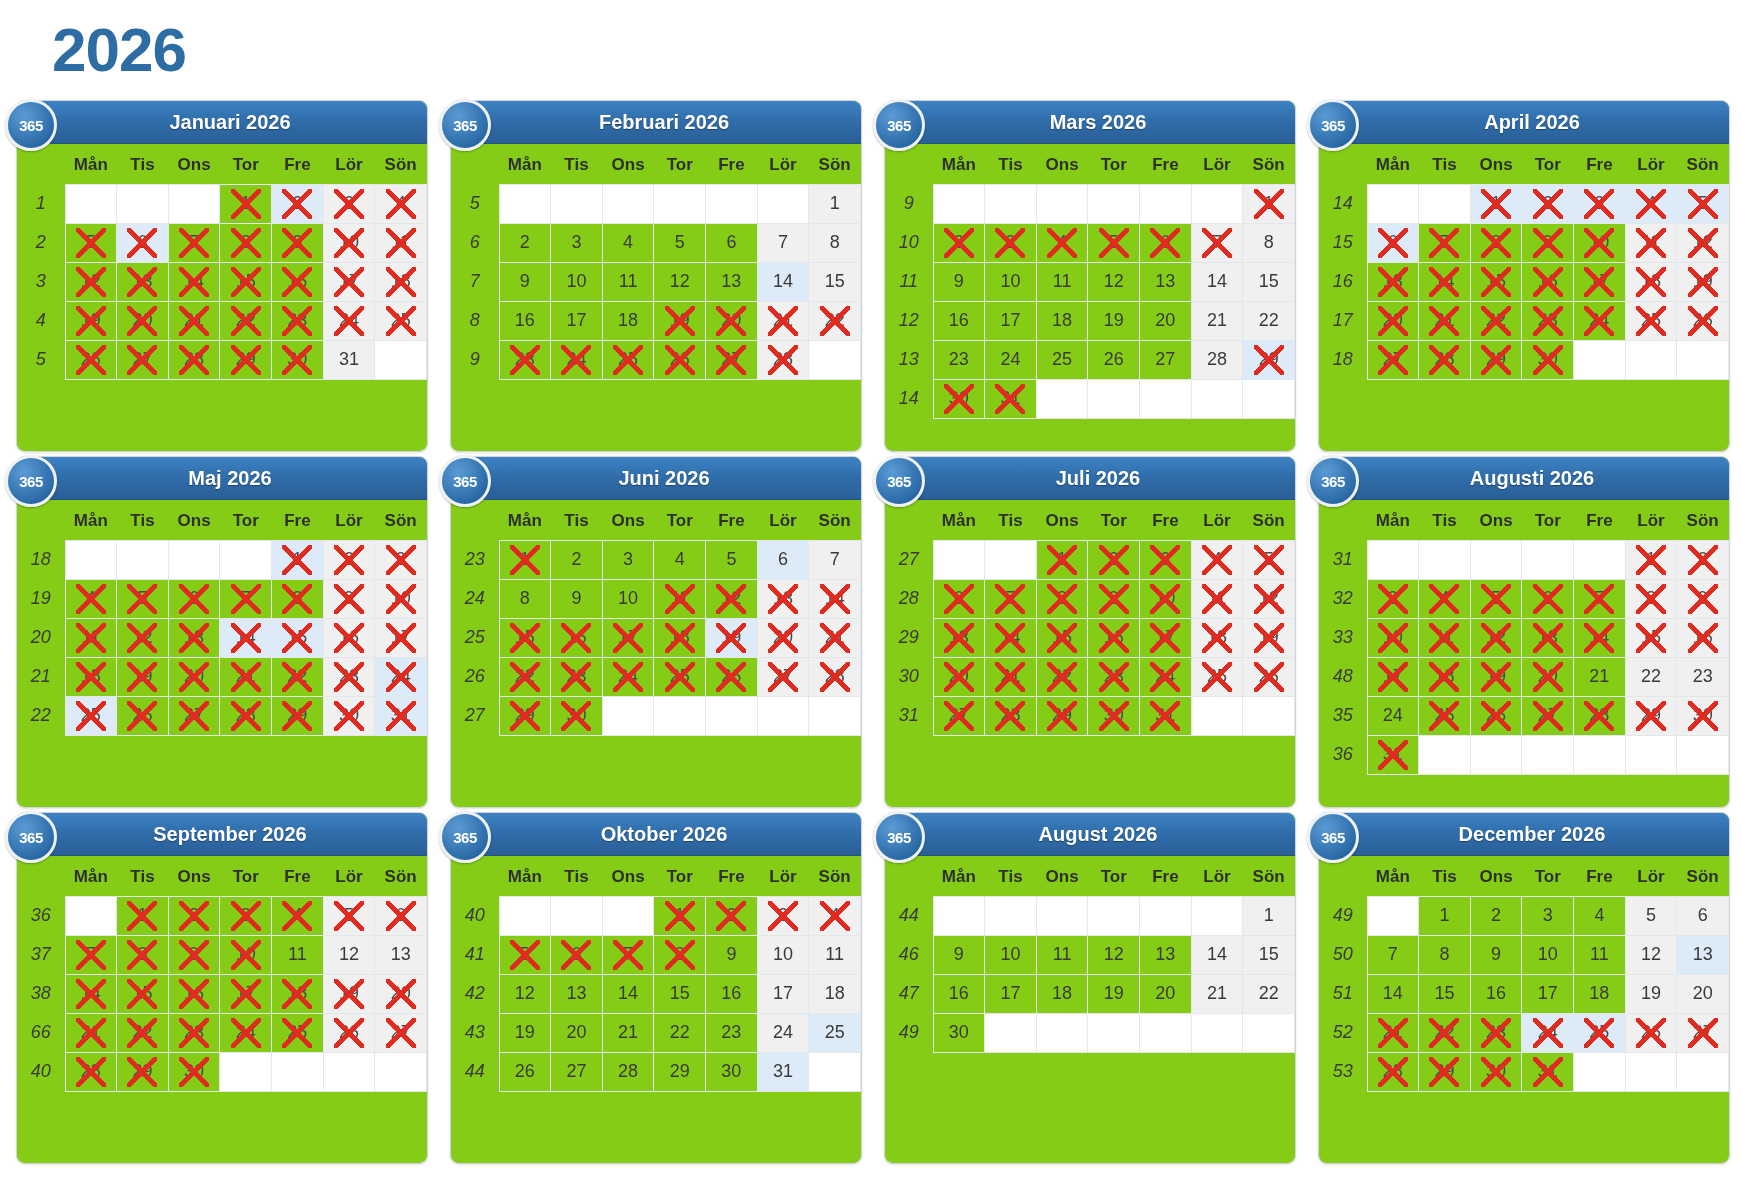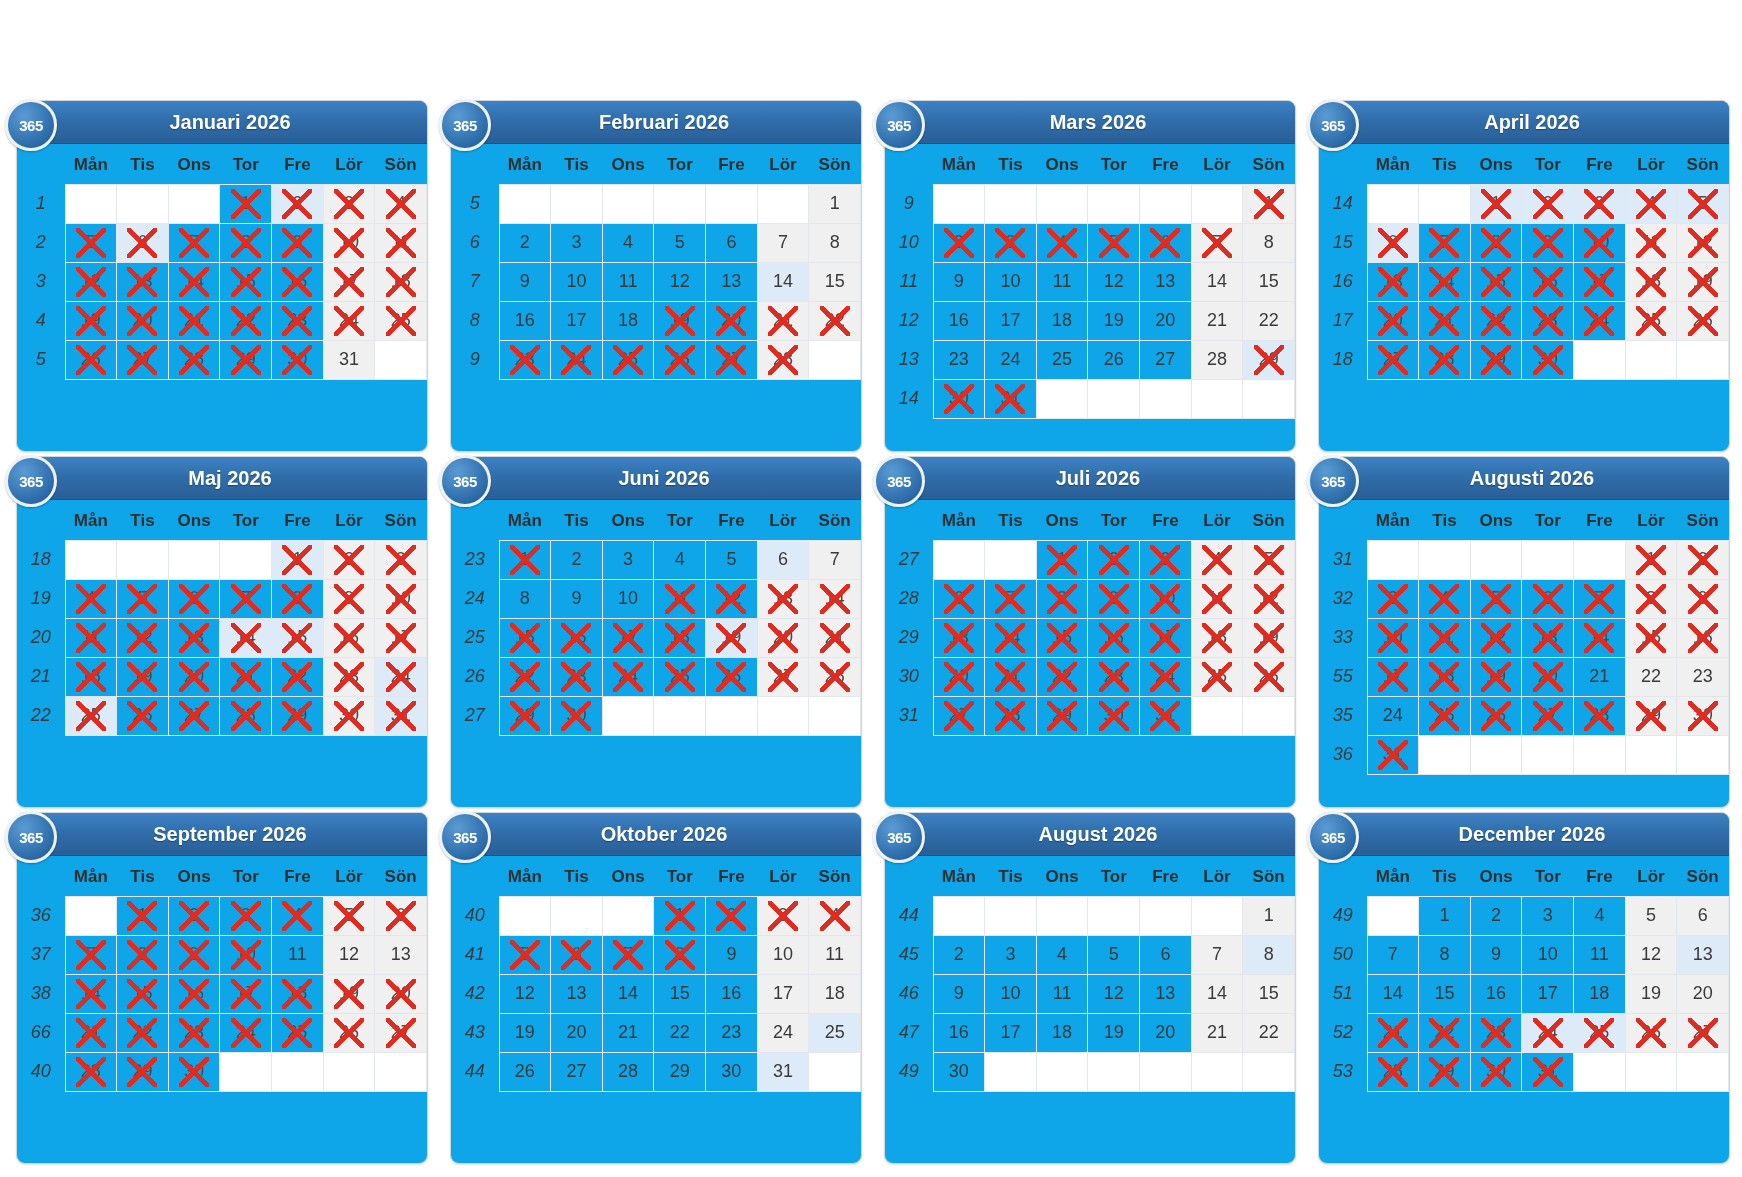--- a/index.html
+++ b/index.html
@@ -24,21 +24,21 @@
     grid-template-columns:repeat(4, 424px);
     grid-template-rows:repeat(3, 352px);
     column-gap:10px;row-gap:4px;
   }
 
   .month{
     position:relative;
     width:410px;
     border:1px solid #cfd6dc;
     border-radius:9px;
-    background:#0ea5e9;
+    background:#84cc16;
     box-shadow:0 1px 2px rgba(0,0,0,0.12);
     overflow:visible;
   }
 
   .month-header{
     height:42px;
     border-radius:8px 8px 0 0;
     background:linear-gradient(to bottom,#3d82c4 0%,#2f6ca8 50%,#2a5f97 100%);
     border-bottom:1px solid #24537f;
     display:flex;align-items:center;justify-content:center;
@@ -95,20 +95,21 @@
     background:
       linear-gradient(to bottom right,transparent 44%,#e02b20 44%,#e02b20 56%,transparent 56%),
       linear-gradient(to bottom left,transparent 44%,#e02b20 44%,#e02b20 56%,transparent 56%);
     z-index:2;
   }
 </style>
 </head>
 <body>
 
 <div id="page">
+  <div id="year-title">2026</div>
   <div id="grid">
       <div class="month">
         <div class="month-header">
           <div class="badge">365</div>
           <div class="month-title">Januari 2026</div>
         </div>
         <table class="cal">
           <thead>
             <tr>
               <th class="wk wkhead"></th>
@@ -660,21 +661,21 @@
               <td class="wk">33</td>
               <td class="day x"><span class="num">10</span></td>
               <td class="day x"><span class="num">11</span></td>
               <td class="day x"><span class="num">12</span></td>
               <td class="day x"><span class="num">13</span></td>
               <td class="day x"><span class="num">14</span></td>
               <td class="day we x"><span class="num">15</span></td>
               <td class="day we x"><span class="num">16</span></td>
             </tr>
             <tr>
-              <td class="wk">55</td>
+              <td class="wk">48</td>
               <td class="day x"><span class="num">17</span></td>
               <td class="day x"><span class="num">18</span></td>
               <td class="day x"><span class="num">19</span></td>
               <td class="day x"><span class="num">20</span></td>
               <td class="day"><span class="num">21</span></td>
               <td class="day we"><span class="num">22</span></td>
               <td class="day we"><span class="num">23</span></td>
             </tr>
             <tr>
               <td class="wk">35</td>
@@ -866,30 +867,20 @@
               <td class="wk">44</td>
               <td class="empty"></td>
               <td class="empty"></td>
               <td class="empty"></td>
               <td class="empty"></td>
               <td class="empty"></td>
               <td class="empty"></td>
               <td class="day we"><span class="num">1</span></td>
             </tr>
             <tr>
-              <td class="wk">45</td>
-              <td class="day"><span class="num">2</span></td>
-              <td class="day"><span class="num">3</span></td>
-              <td class="day"><span class="num">4</span></td>
-              <td class="day"><span class="num">5</span></td>
-              <td class="day"><span class="num">6</span></td>
-              <td class="day we"><span class="num">7</span></td>
-              <td class="day hl"><span class="num">8</span></td>
-            </tr>
-            <tr>
               <td class="wk">46</td>
               <td class="day"><span class="num">9</span></td>
               <td class="day"><span class="num">10</span></td>
               <td class="day"><span class="num">11</span></td>
               <td class="day"><span class="num">12</span></td>
               <td class="day"><span class="num">13</span></td>
               <td class="day we"><span class="num">14</span></td>
               <td class="day we"><span class="num">15</span></td>
             </tr>
             <tr>

